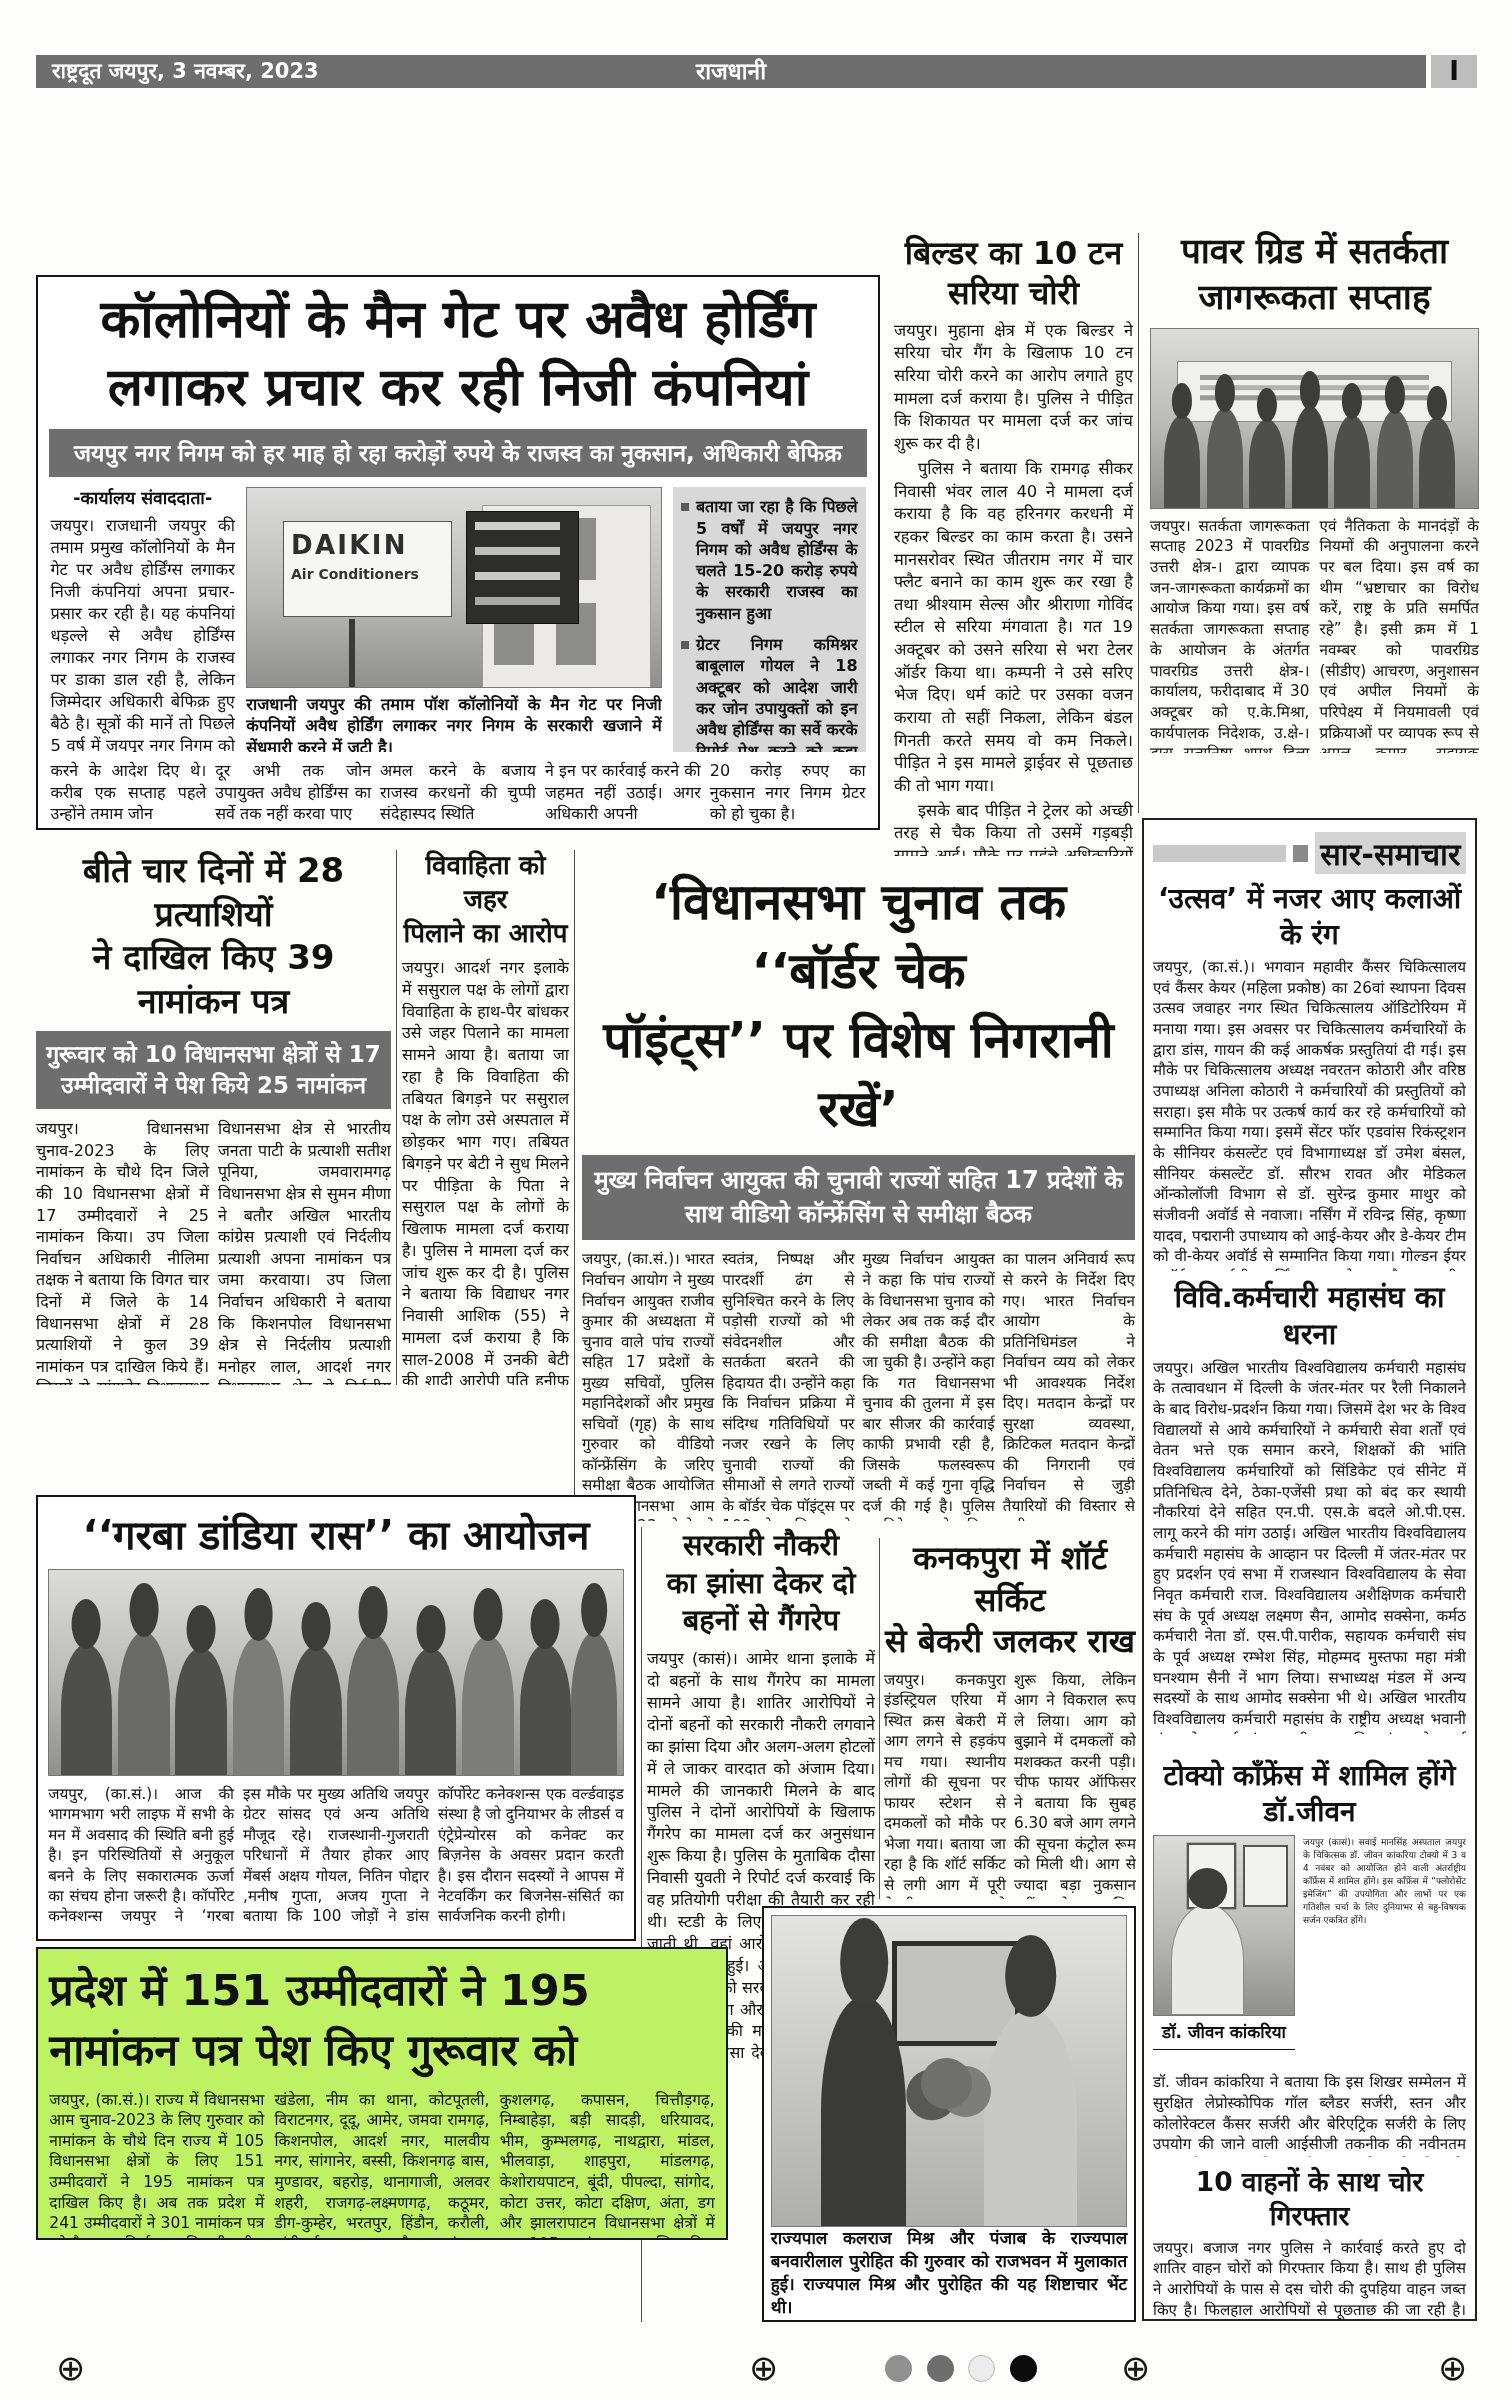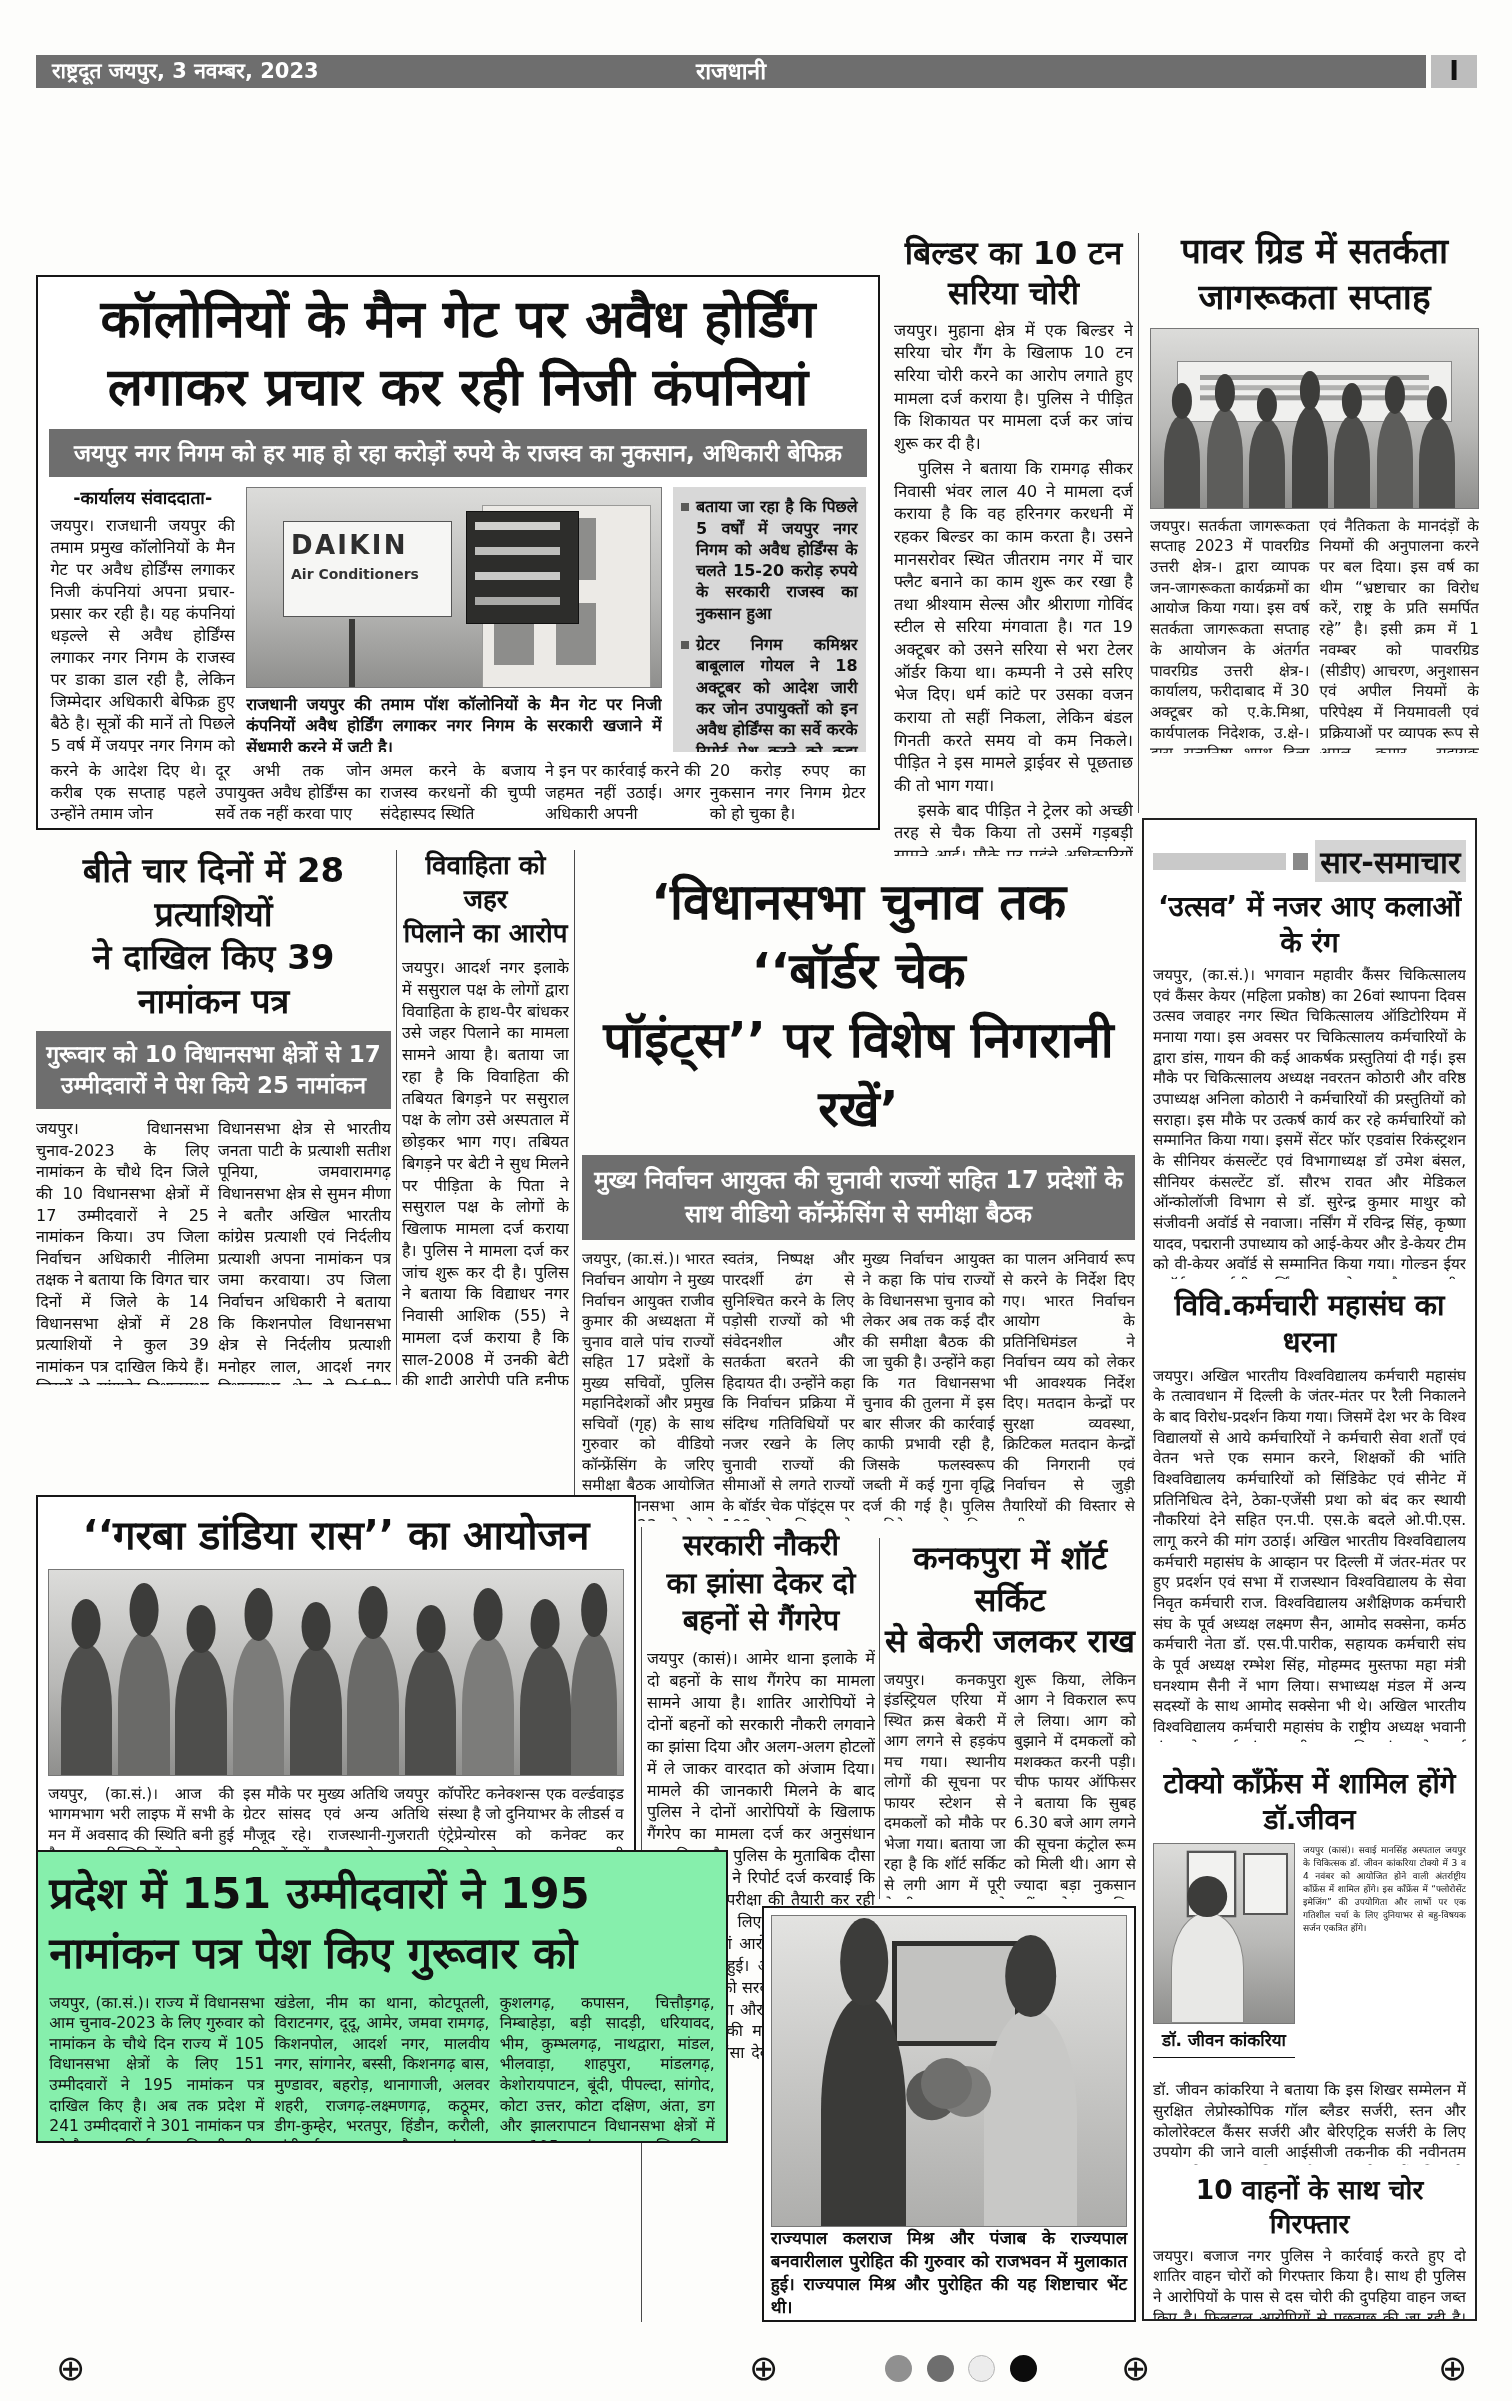--- a/index.html
+++ b/index.html
@@ -63,21 +63,21 @@
   .pgrid { left:1150px; top:229px; width:329px; height:583px; overflow:hidden; }
   .pgrid h2 { font-size:35px; line-height:1.3; text-align:center; font-weight:700; }
   .pg-photo { height:181px; margin-top:8px; }
   .banner { position:absolute; left:8%; top:18%; width:84%; height:34%; background:#f0f0ee; border:1.1px solid #888; }
   .banner::before { content:""; position:absolute; left:8%; top:22%; width:84%; height:4.5px; background:#9a9a98; box-shadow:0 10.2px 0 #b2b2b0, 0 20.3px 0 #9a9a98; }
   .pg-body { display:flex; gap:10.2px; margin-top:6.8px; height:237px; overflow:hidden; }
   .pg-body div { flex:1; font-size:15.2px; line-height:1.36; }
 
   
   .saar { left:1142px; top:818px; width:335px; height:1503px; border:2.3px solid #222; background:#fff;
-          padding:20px 9px; overflow:hidden; }
+          padding:12px 9px; overflow:hidden; }
   .saar-head { display:flex; align-items:center; gap:6.8px; }
   .saar-b1 { flex:1; height:17px; background:#c9c9c9; }
   .saar-b2 { width:14.7px; height:17px; background:#8a8a8a; }
   .saar-title { font-size:30.5px; font-weight:700; background:#d4d4d4; padding:0 5.6px; }
   .saar h3 { font-weight:700; text-align:center; line-height:1.28; }
   .h-utsav { font-size:28px; margin-top:6.8px; }
   .h-vivi { font-size:29px; margin-top:8px; }
   .h-tokyo { font-size:28px; margin-top:24px; }
   .h-vaahan { font-size:26.5px; margin-top:8px; }
   .saar p { font-size:15.2px; line-height:1.36; margin-top:4.5px; overflow:hidden; }
@@ -133,21 +133,21 @@
   .gov { left:762px; top:1906px; width:374px; height:416px; border:2.3px solid #161616; background:#fff; padding:6.8px; overflow:hidden; }
   .gov-photo { height:312px; background:linear-gradient(180deg,#e3e3e1,#aeaeac); }
   .gov-photo .wallart { position:absolute; left:34%; top:8%; width:36%; height:34%; background:#c2c2c0; border:5.6px solid #2e2e2c; }
   .gman1 { left:14%; width:24%; height:74%; background:#3a3a38; }
   .gman2 { left:60%; width:26%; height:70%; background:#c8c8c6; }
   .flower { position:absolute; left:42%; top:46%; width:51px; height:51px; background:#6f6f6d; border-radius:50%;
             box-shadow:19px 8px 0 #7d7d7b, -14.7px 11.3px 0 #585856; }
   .gov-cap { margin-top:0; font-size:17px; font-weight:700; line-height:1.35; }
 
   
-  .pradesh { left:36px; top:1850px; width:692px; height:293px; border:2.3px solid #161616; background:#86efac; padding:5.6px 11.3px; overflow:hidden; }
+  .pradesh { left:36px; top:1947px; width:692px; height:293px; border:2.3px solid #161616; background:#bef264; padding:5.6px 11.3px; overflow:hidden; }
   .pradesh h2 { margin-top:5.6px; font-size:43px; line-height:1.4; font-weight:700; }
   .pradesh-body { display:flex; gap:10.2px; margin-top:9px; height:243px; overflow:hidden; }
   .pradesh-body div { flex:1; font-size:15.5px; line-height:1.33; }
 
   
   .reg { top:2348px; font-size:35px; color:#161616; }
   .dots { left:885px; top:2355px; display:flex; gap:14.7px; }
   .dot { width:27px; height:27px; border-radius:50%; }
   .d1 { background:#909090; } .d2 { background:#6e6e6e; }
   .d3 { background:#ececec; border:0.6px solid #b5b5b5; } .d4 { background:#0c0c0c; }

